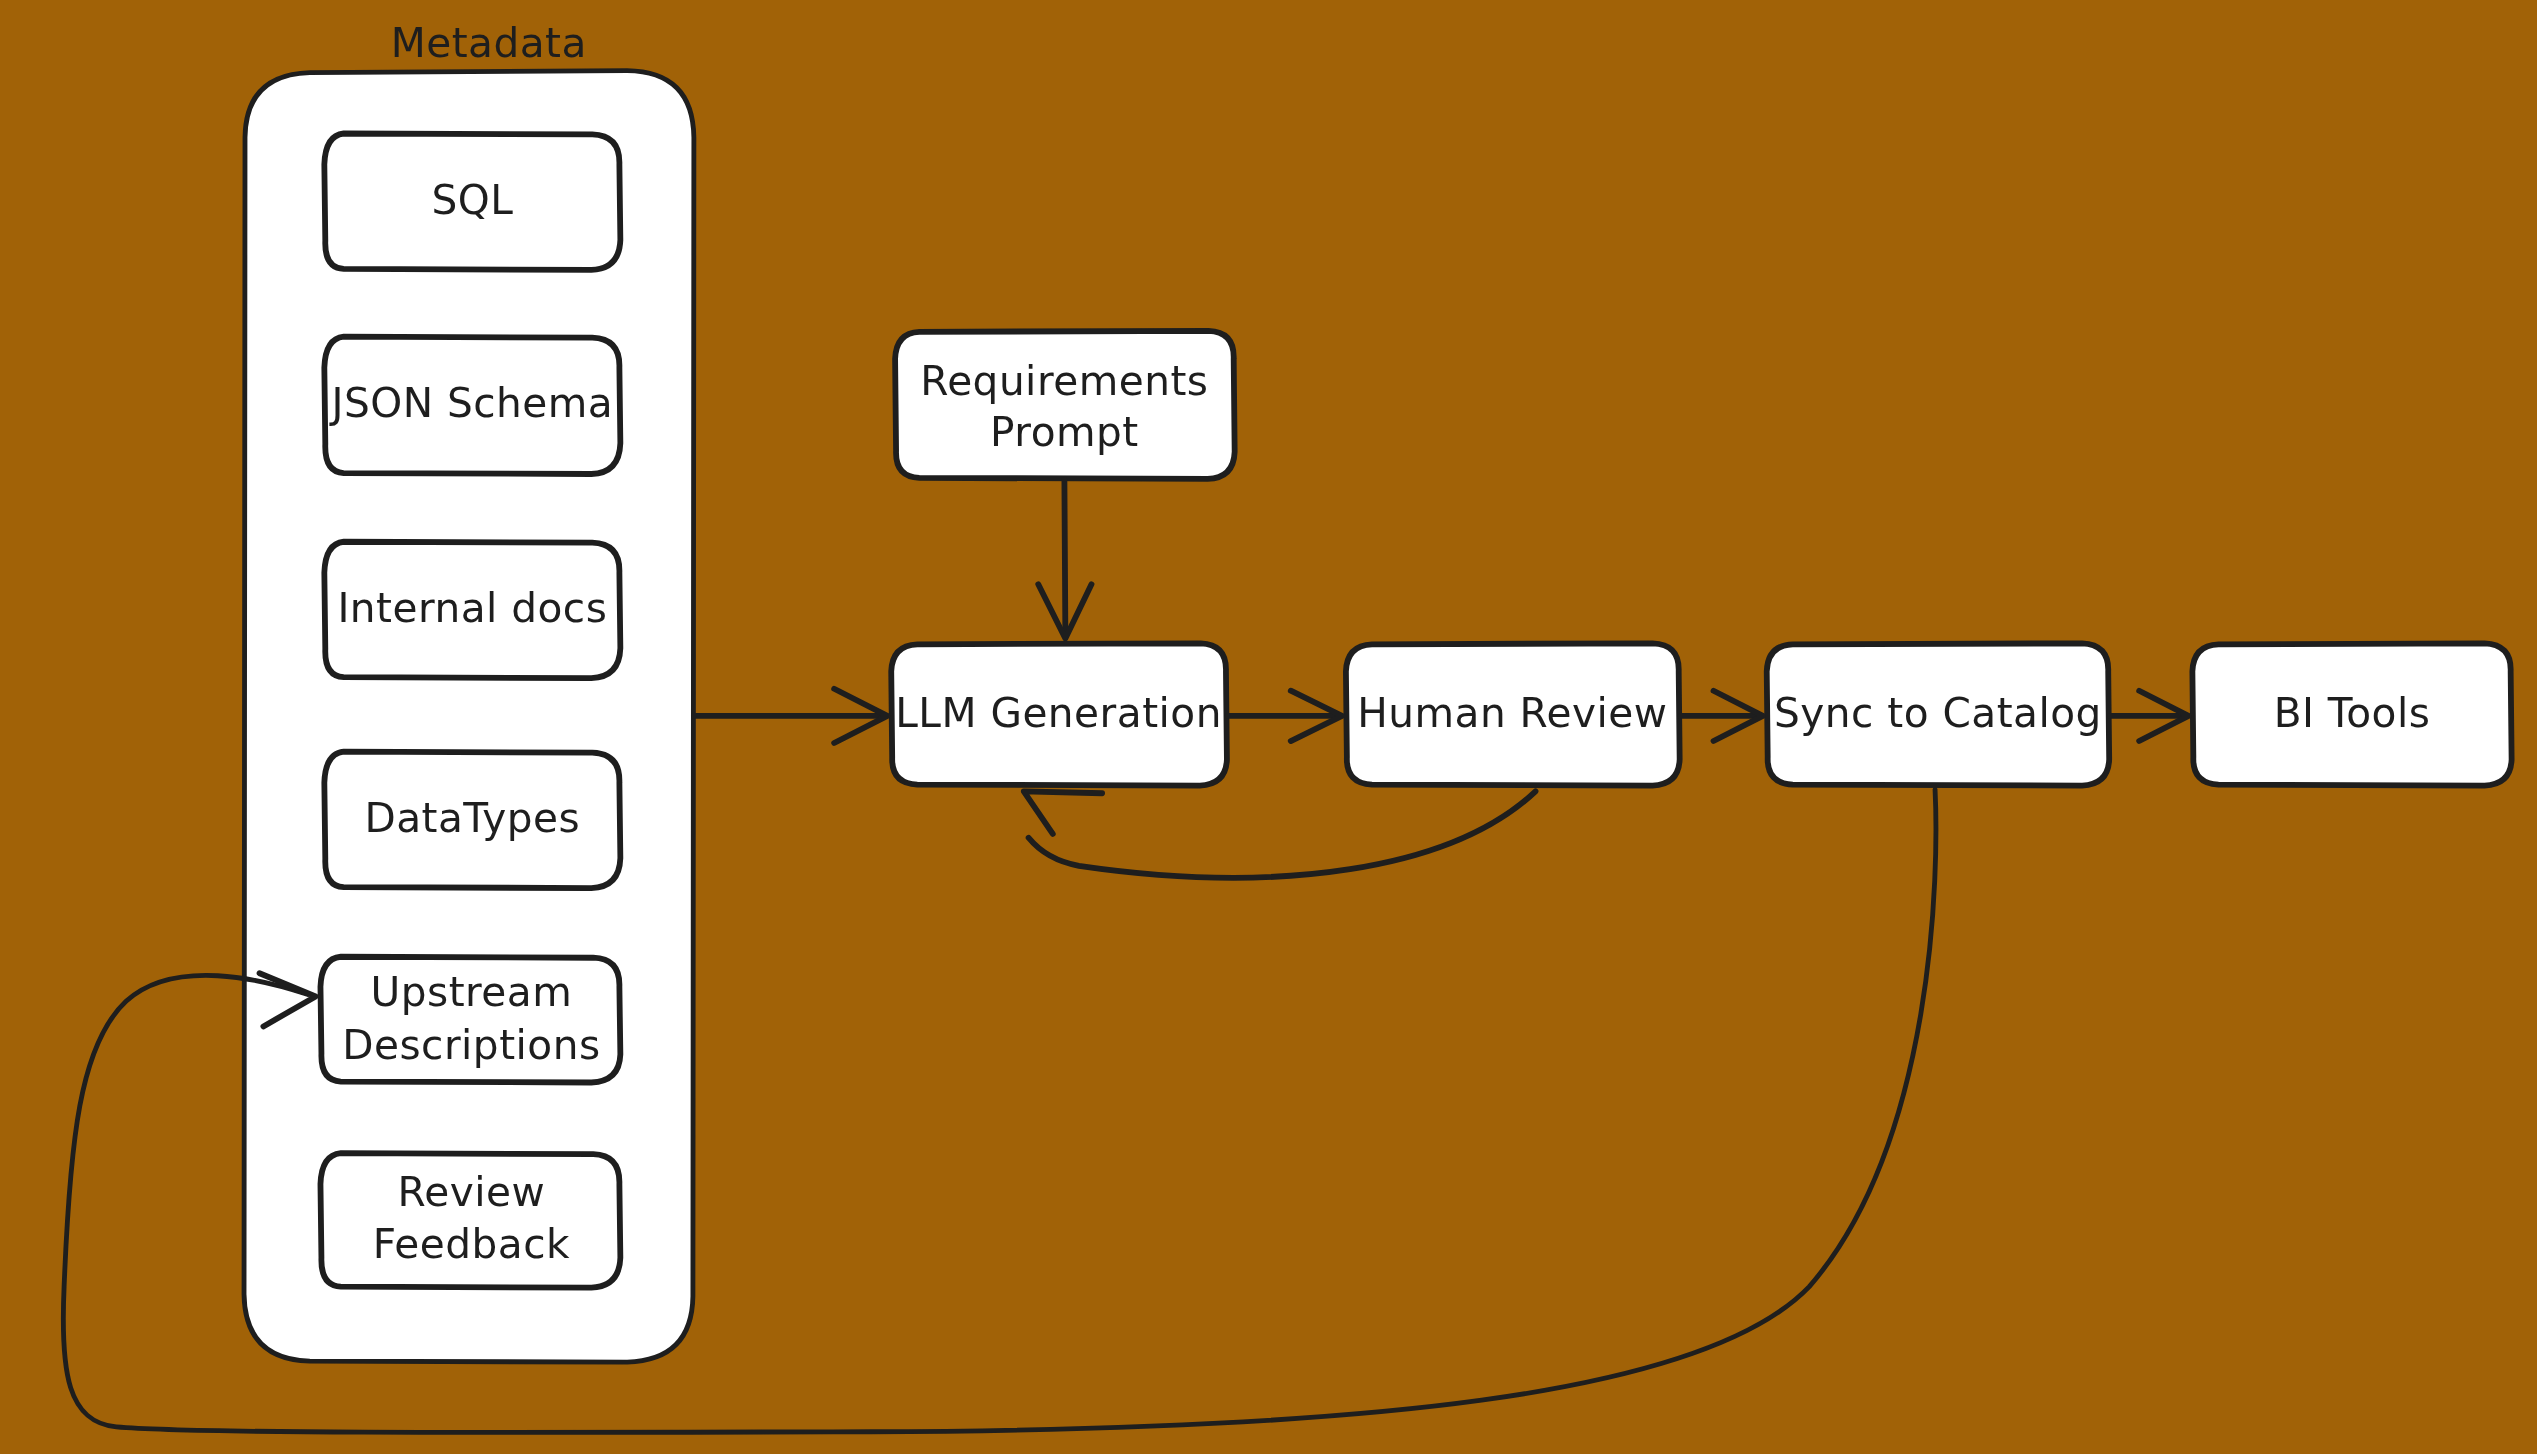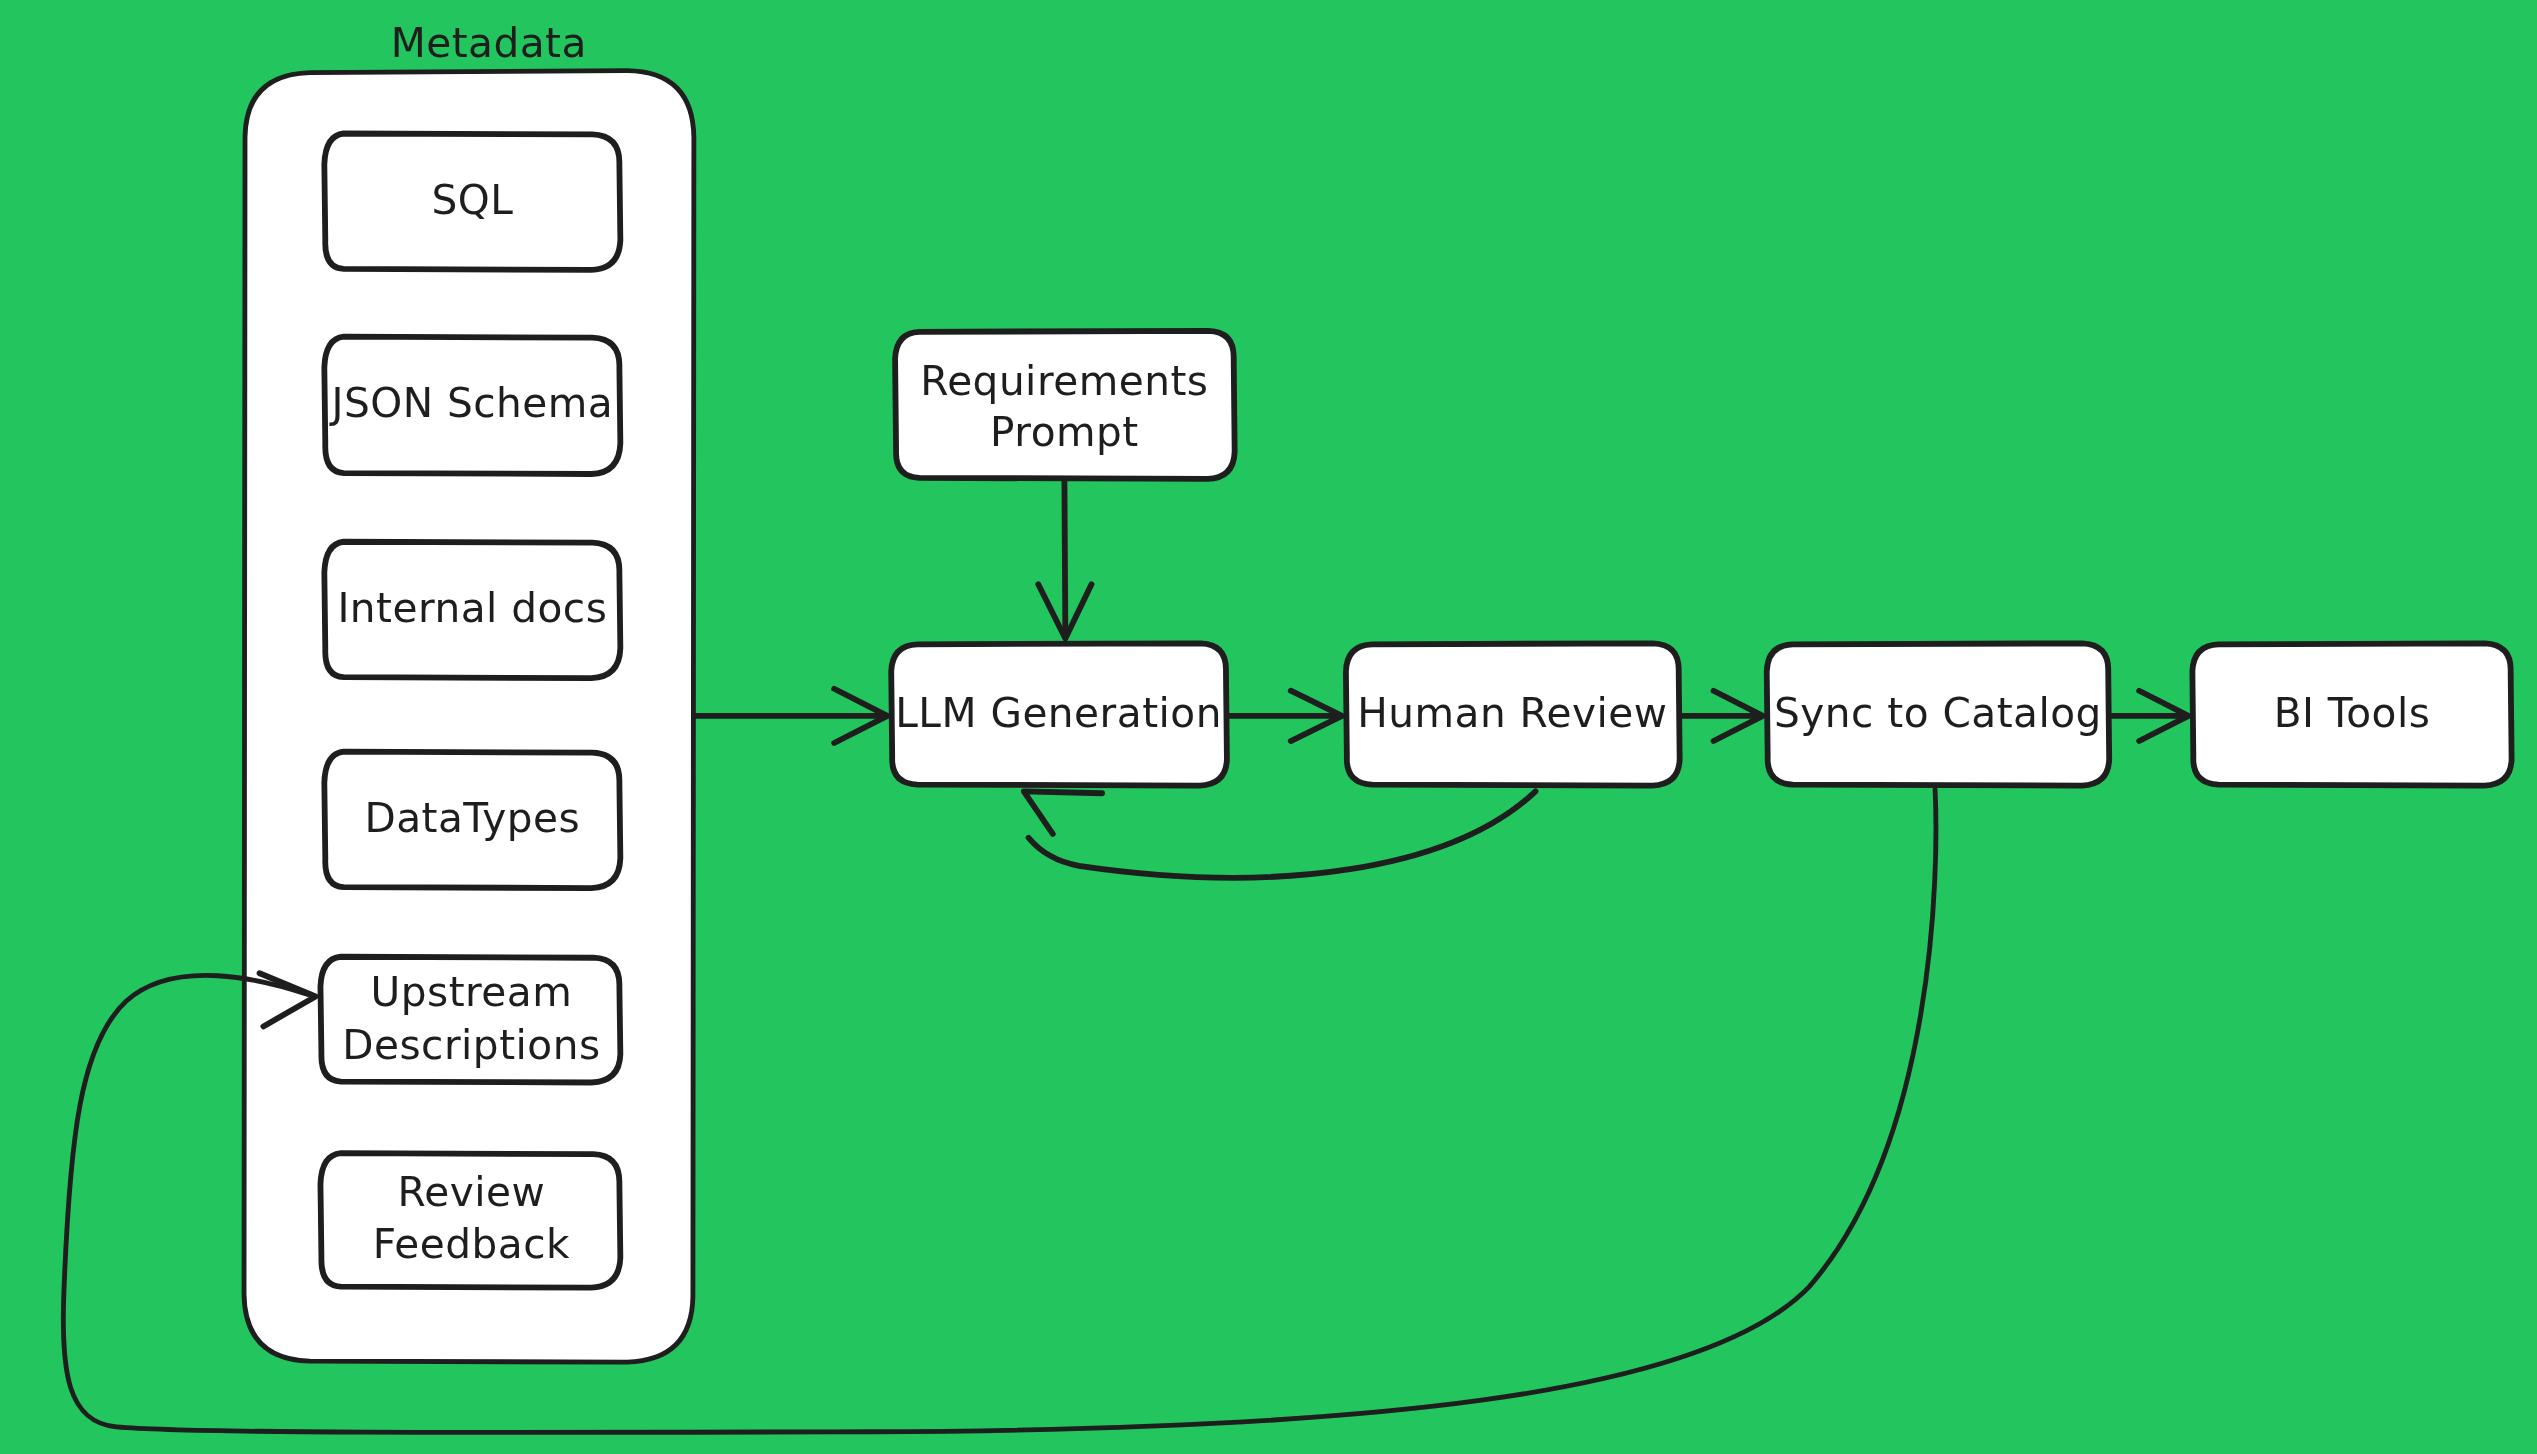--- a/index.html
+++ b/index.html
@@ -8,21 +8,21 @@
     padding: 0;
     background: #ffffff;
   }
   body {
     font-family: "DejaVu Sans", sans-serif;
   }
   #canvas {
     position: relative;
     width: 2538px;
     height: 1454px;
-    background: #22c55e;
+    background: #a16207;
     overflow: hidden;
   }
   svg#diagram {
     position: absolute;
     top: 0;
     left: 0;
     width: 2538px;
     height: 1454px;
   }
   .node-rect {

